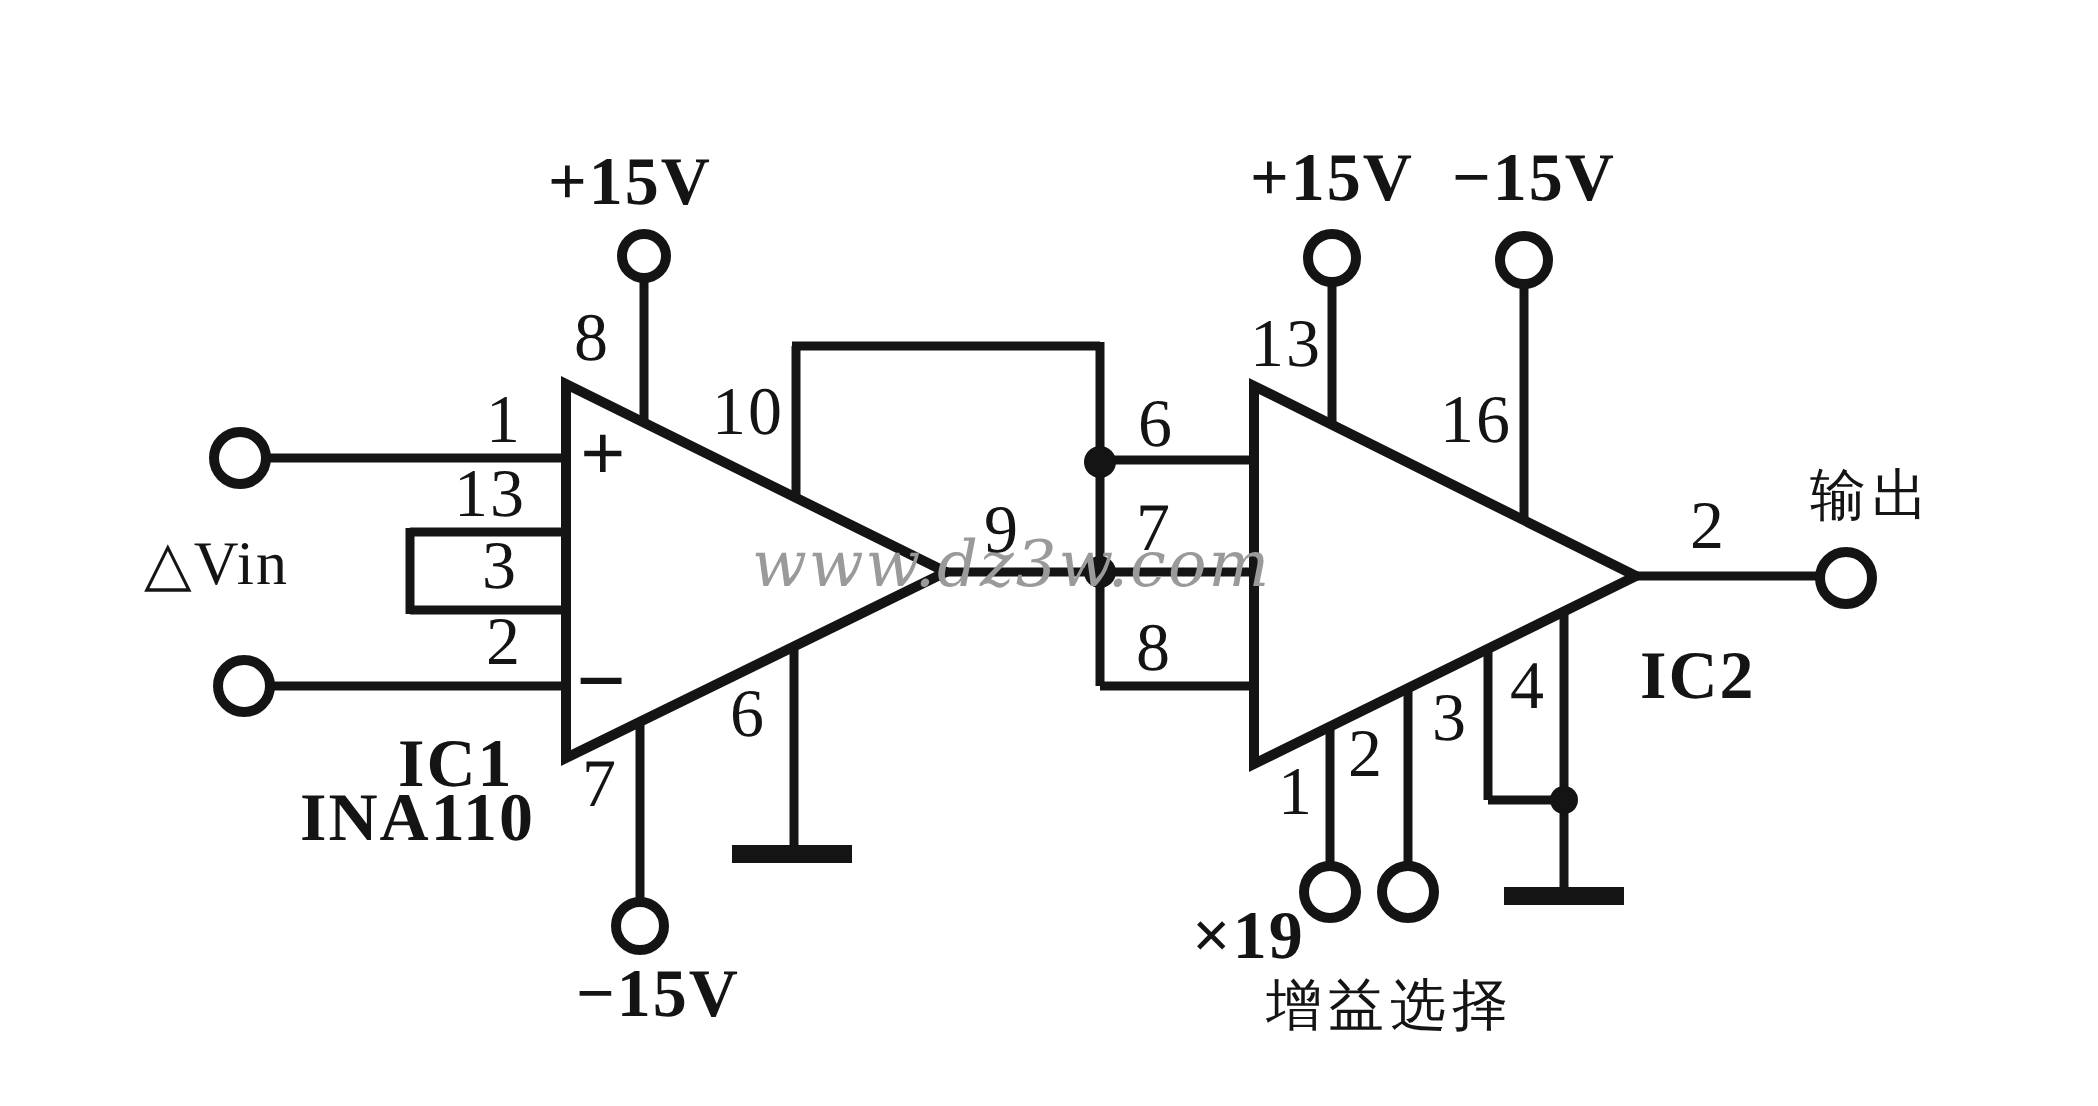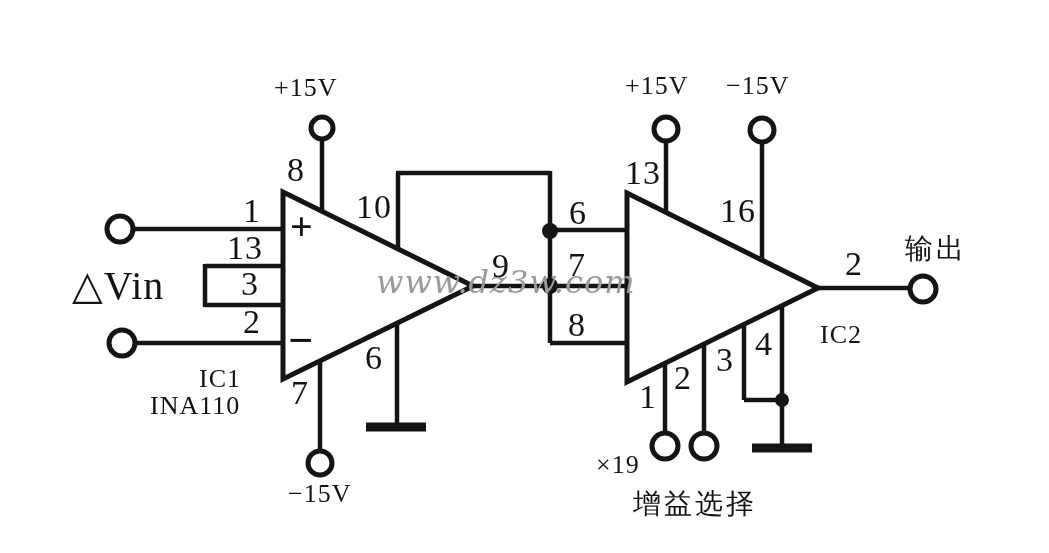--- a/index.html
+++ b/index.html
@@ -13,21 +13,21 @@
   #circuit-svg{position:absolute;left:0;top:0;}
   .lbl{
     position:absolute;
     color:#141414;
     line-height:1;
     white-space:nowrap;
     font-family:"Liberation Serif", serif;
     letter-spacing:1px;
   }
   .num{font-size:34px;}
-  .big{font-size:26px;}
+  .big{font-size:34px;font-weight:bold;}
   .cjk{font-size:28px;letter-spacing:3px;font-family:"Liberation Serif", serif;}
   .sign{font-weight:bold;}
   .watermark{
     position:absolute;
     left:376px;top:263px;
     font-size:32px;
     font-style:italic;
     color:#9a9a9a;
     letter-spacing:1px;
     font-family:"DejaVu Serif", serif;
@@ -111,21 +111,21 @@
   <div class="lbl num" style="left:356px;top:190px;">10</div>
   <div class="lbl num" style="left:492px;top:249px;">9</div>
   <div class="lbl num" style="left:365px;top:341px;">6</div>
   <div class="lbl num" style="left:291px;top:376px;">7</div>
   <div class="lbl sign" style="left:290px;top:207px;font-size:40px;">+</div>
   <div class="lbl sign" style="left:288px;top:319px;font-size:44px;">−</div>
   <div class="lbl big" style="left:199px;top:366px;text-align:right;">IC1</div>
   <div class="lbl big" style="left:150px;top:393px;">INA110</div>
   <div class="lbl big" style="left:288px;top:481px;">−15V</div>
 
-  <div class="lbl" style="left:72px;top:266px;font-size:40px;">△Vin</div>
+  <div class="lbl" style="left:72px;top:266px;font-size:31px;">△Vin</div>
 
   <div class="lbl big" style="left:625px;top:73px;">+15V</div>
   <div class="lbl big" style="left:726px;top:73px;">−15V</div>
   <div class="lbl num" style="left:625px;top:156px;">13</div>
   <div class="lbl num" style="left:720px;top:194px;">16</div>
   <div class="lbl num" style="left:845px;top:247px;">2</div>
   <div class="lbl num" style="left:569px;top:196px;">6</div>
   <div class="lbl num" style="left:568px;top:248px;">7</div>
   <div class="lbl num" style="left:568px;top:308px;">8</div>
   <div class="lbl num" style="left:639px;top:380px;">1</div>

